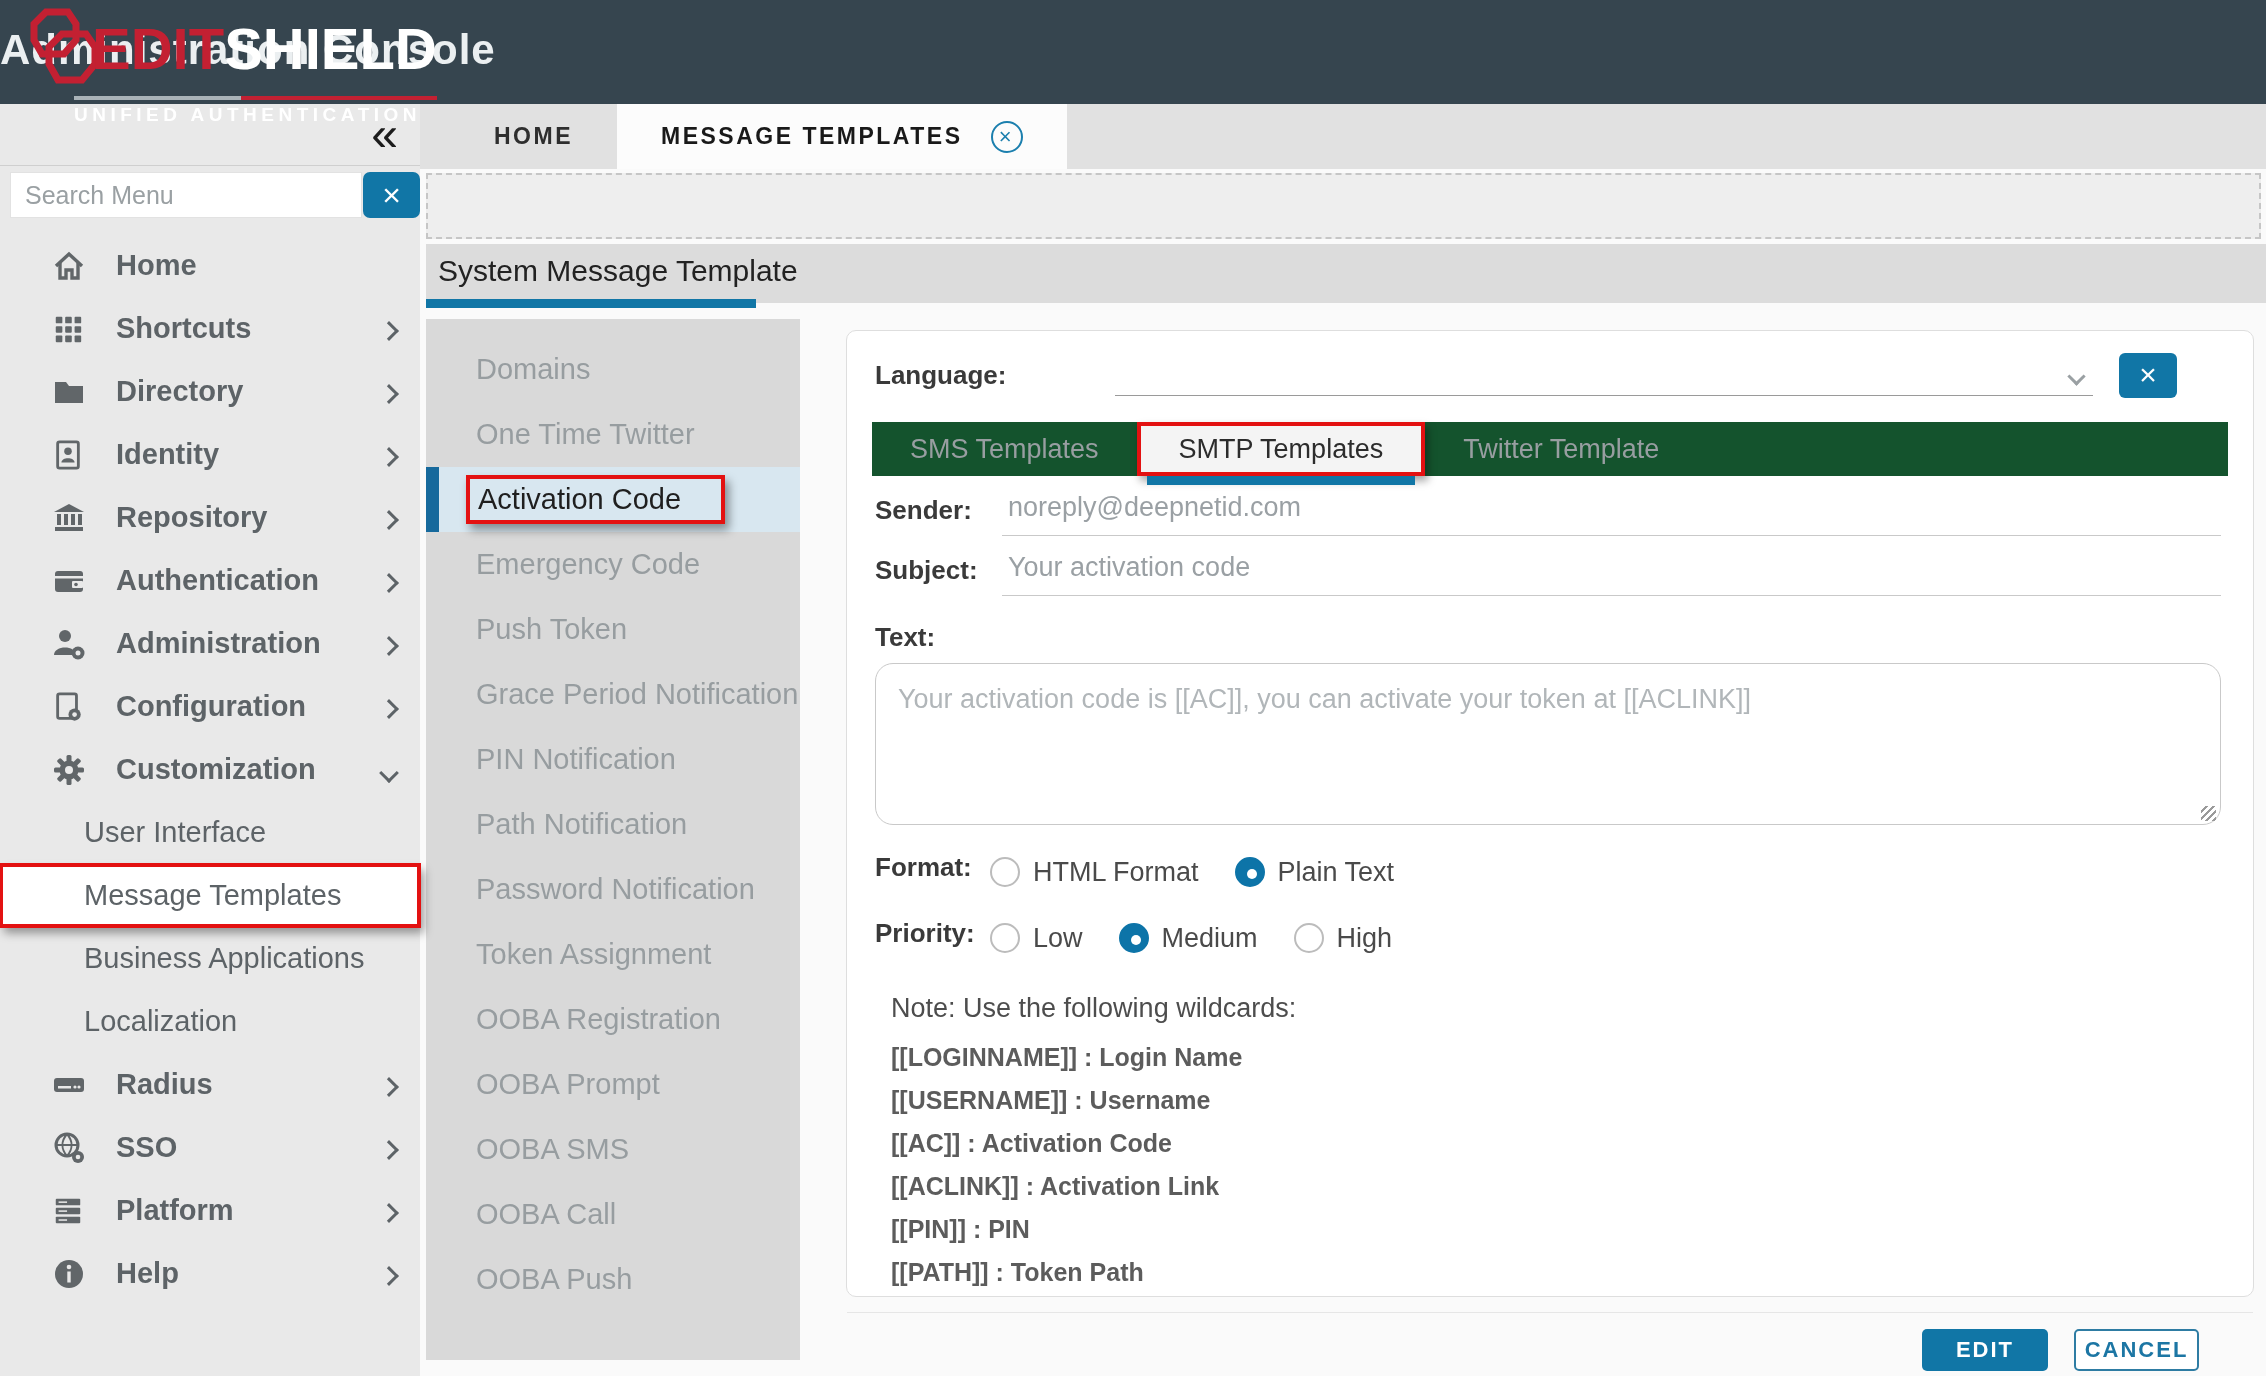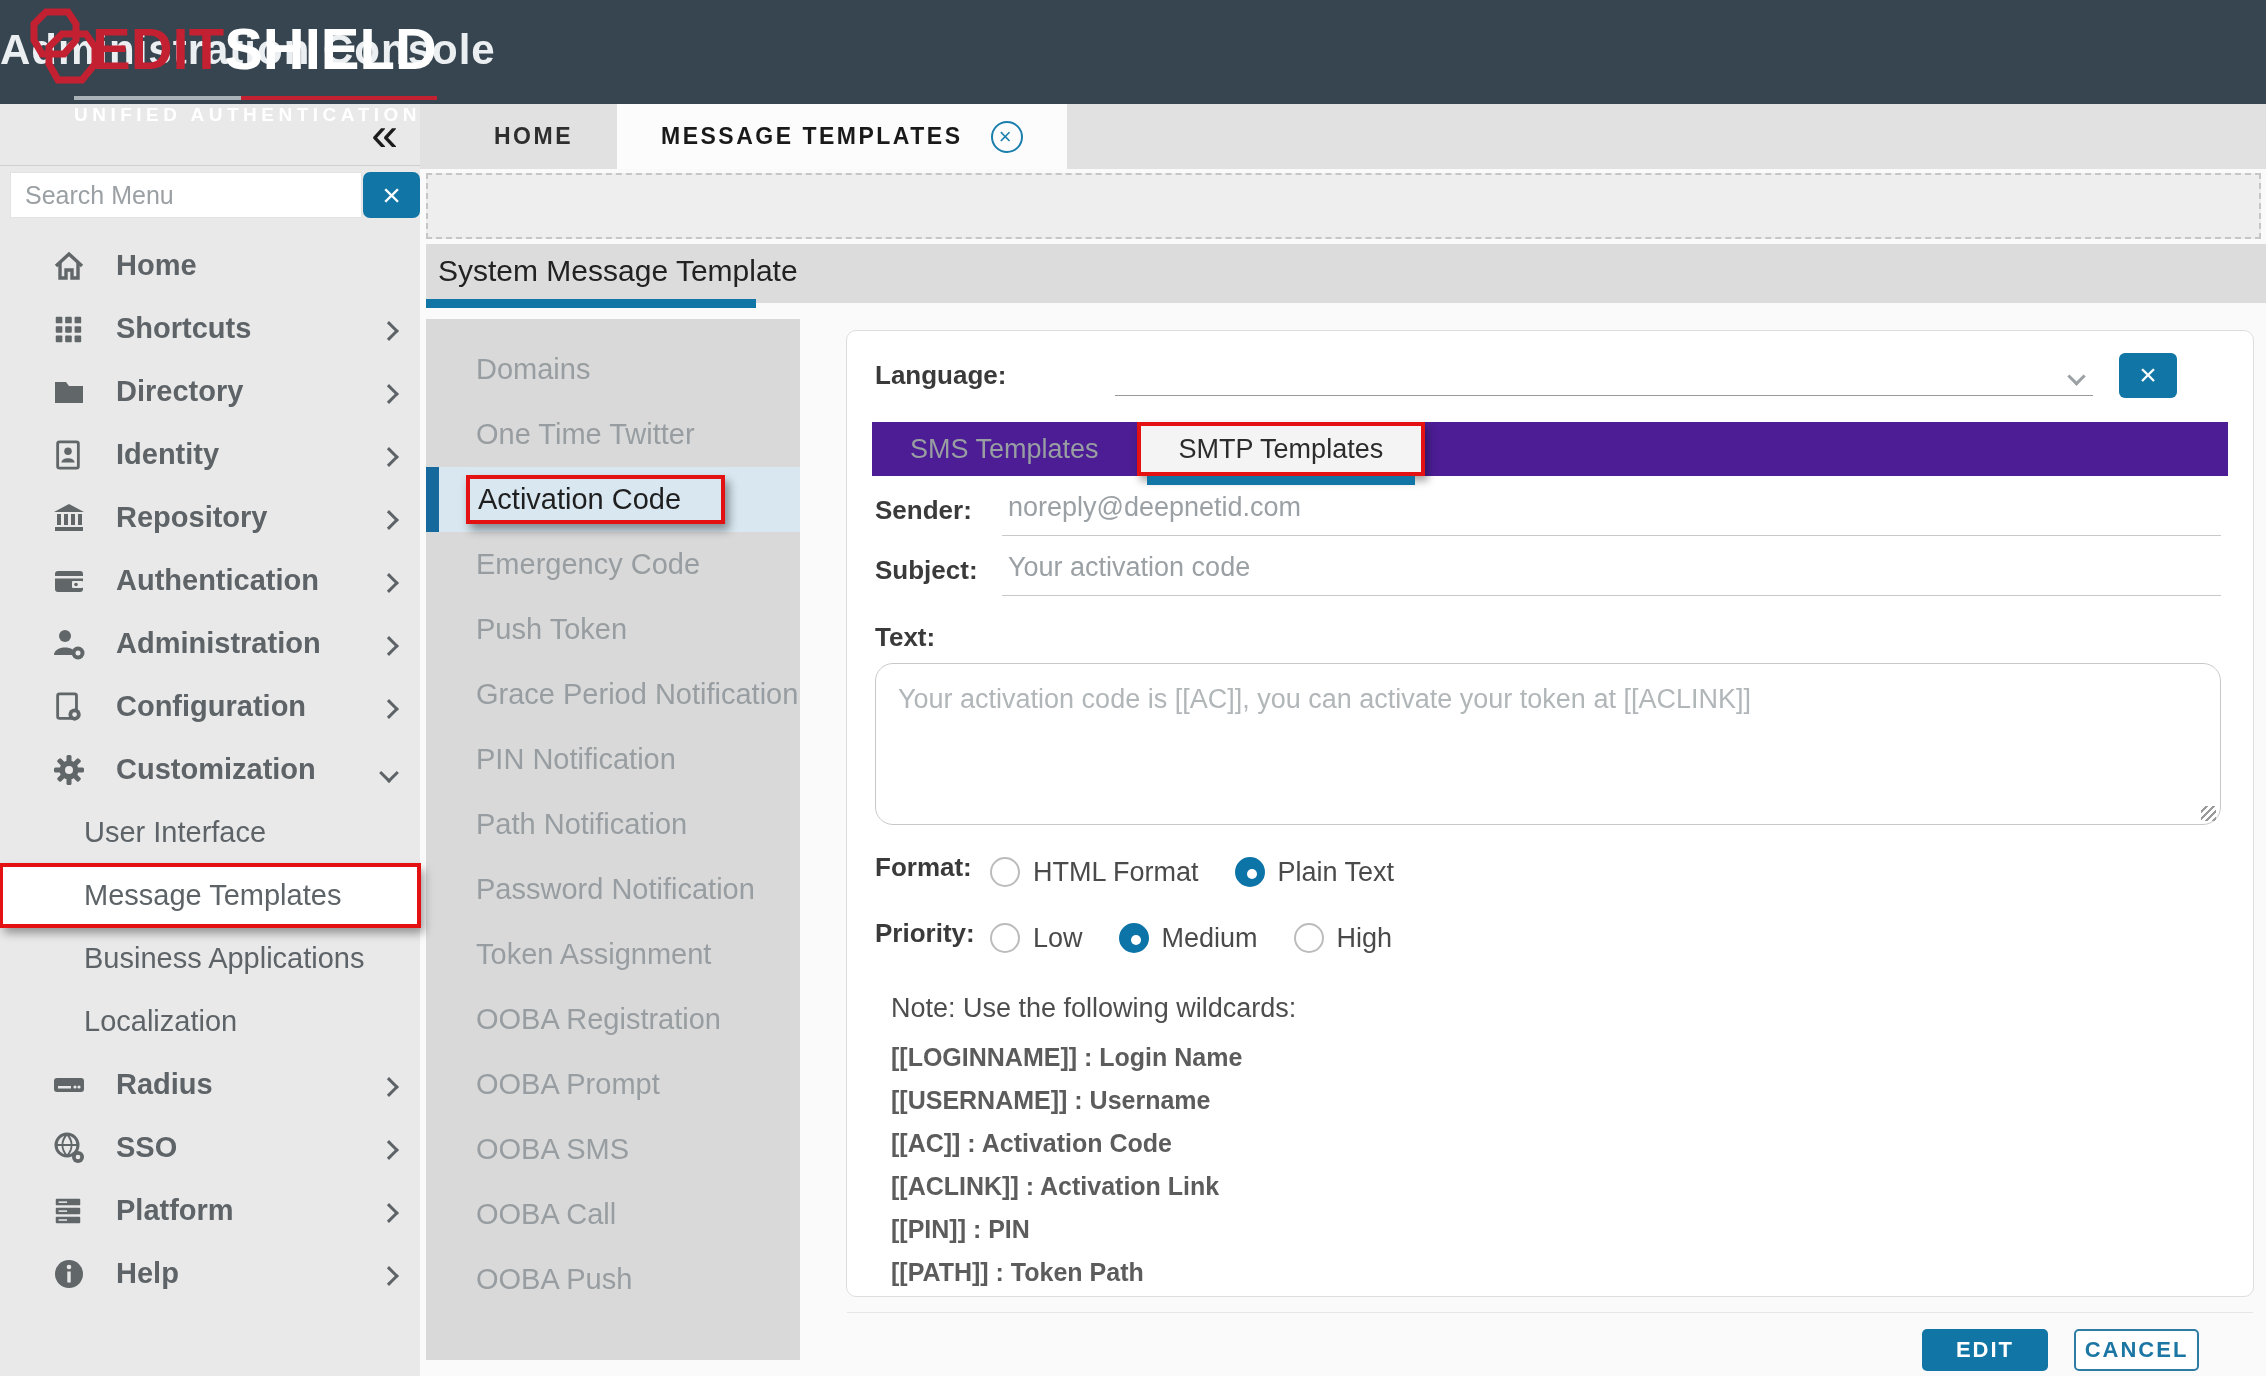--- a/index.html
+++ b/index.html
@@ -60,21 +60,21 @@
   
   .panel { position:absolute; left:420px; top:19px; width:1408px; height:967px; background:#fff; border:1px solid #dedede; border-radius:10px; }
   .row-language { margin:21px 28px 0 28px; height:46px; display:flex; align-items:center; }
   .lbl { font-size:26px; font-weight:700; color:#3a3a3a; }
   .lang-label { width:240px; }
   .lang-select { width:978px; border-bottom:1px solid #9a9a9a; height:42px; position:relative; cursor:pointer; }
   .lang-chev { position:absolute; right:10px; bottom:12px; width:13px; height:13px; border-right:3px solid #9aa0a3; border-bottom:3px solid #9aa0a3; transform:rotate(45deg); }
   .lang-value { font-size:26px; color:#444; line-height:42px; padding-left:8px; }
   .lang-clear { width:58px; height:45px; margin-left:26px; background:#1176a6; border:none; border-radius:6px; color:#fff; font-size:30px; cursor:pointer; }
 
-  .tabstrip { margin:24px 25px 0 25px; height:54px; background:#4c1d95; display:flex; position:relative; }
+  .tabstrip { margin:24px 25px 0 25px; height:54px; background:#14532d; display:flex; position:relative; }
   .ttab { padding:0 38px; display:flex; align-items:center; font-size:27px; color:#989ea1; cursor:pointer; }
   .ttab.active { background:#f4f4f4; color:#2c2c2c; position:relative; border:4px solid #e31111; box-shadow:3px 5px 8px rgba(0,0,0,.35); z-index:2; }
   .ttab.active::after { content:''; position:absolute; left:6px; right:6px; bottom:-13px; height:9px; background:#1176a6; }
 
   .field-row { margin:16px 32px 0 28px; display:flex; align-items:flex-end; }
   .f-label { width:127px; font-size:26px; font-weight:700; color:#3a3a3a; padding-bottom:10px; }
   .line-input { flex:1; border:none; border-bottom:1px solid #c9c9c9; font-size:27px; color:#9aa0a4; padding:0 6px 12px 6px; background:transparent; outline:none; font-family:"Liberation Sans", sans-serif; }
 
   .text-row { margin:20px 32px 0 28px; display:flex;flex-direction:column; }
   .text-label { padding-top:6px; width:115px; }
@@ -408,20 +408,23 @@
         <button class="lang-clear"><span>×</span></button>
       </div>
 
       <div class="tabstrip">
         <div class="ttab">
             <span>SMS Templates</span>
           </div>
         <div class="ttab active">
             <span>SMTP Templates</span>
           </div>
+        <div class="ttab">
+            <span>Twitter Template</span>
+          </div>
       </div>
 
       <div class="field-row">
         <span class="f-label">Sender:</span>
         <input class="line-input" readonly="" value="noreply@deepnetid.com" style="">
       </div>
 
       <div class="field-row">
         <span class="f-label">Subject:</span>
         <input class="line-input" readonly="" value="Your activation code" style="">

